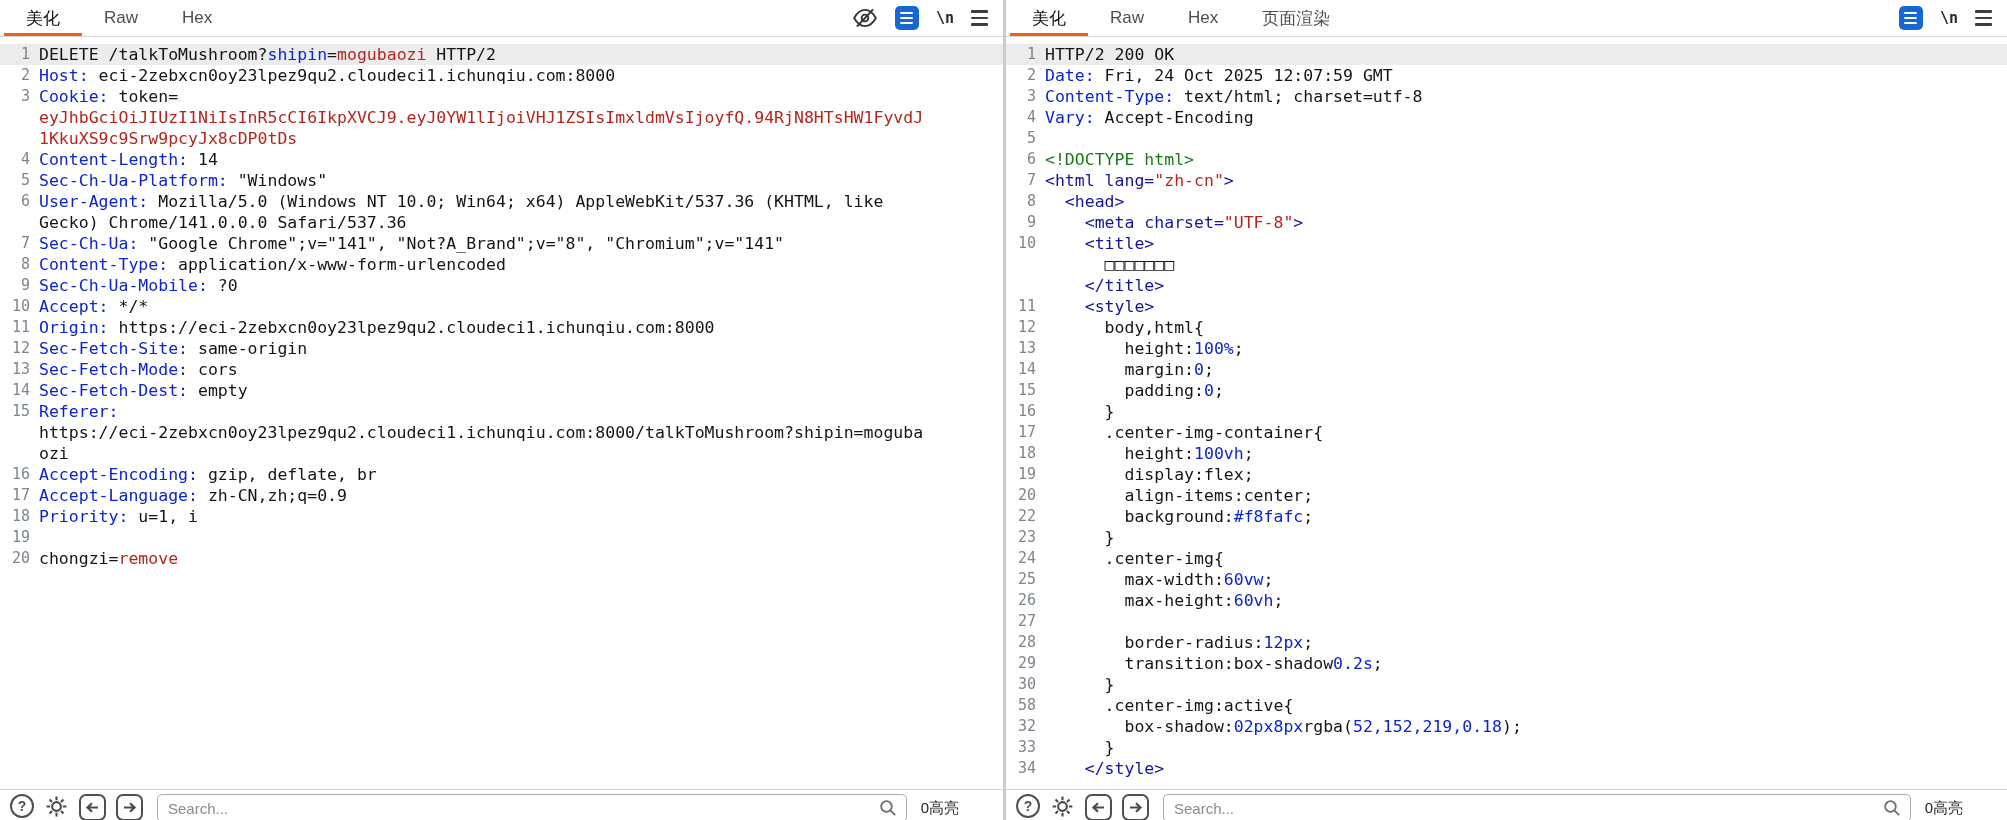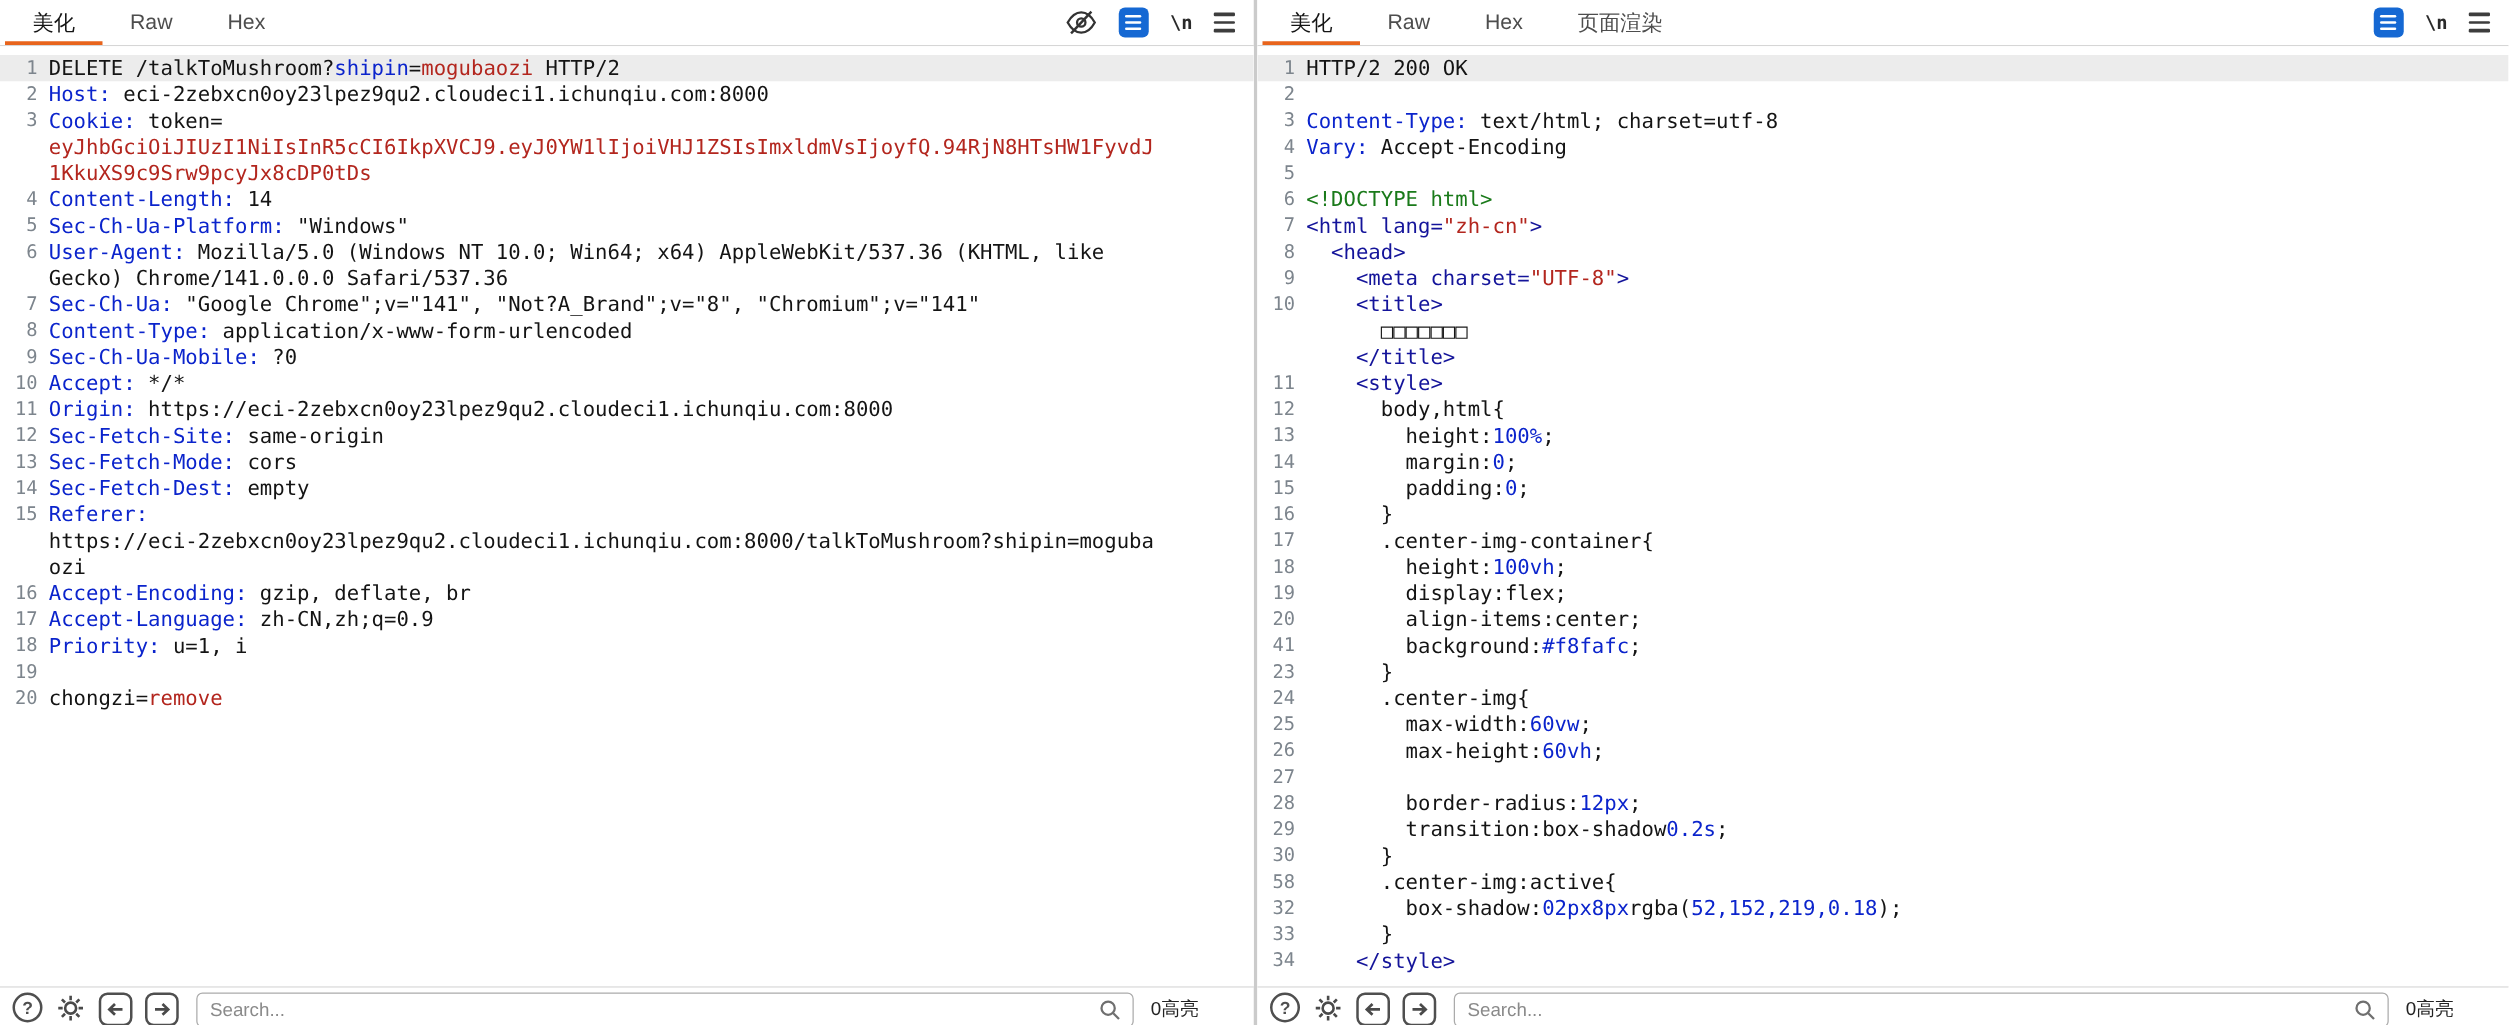--- a/index.html
+++ b/index.html
@@ -264,20 +264,21 @@
     </header>
 
     <div class="editor">
       <div class="code">
           <div class="row hl">
             <span class="ln">1</span>
             <span class="lt"><span class="c-k">HTTP/2 200 OK</span></span>
           </div>
           <div class="row">
             <span class="ln">2</span>
+            <span class="lt"><span class="c-b">Date:</span><span class="c-k"> Fri, 24 Oct 2025 12:07:59 GMT</span></span>
           </div>
           <div class="row">
             <span class="ln">3</span>
             <span class="lt"><span class="c-b">Content-Type:</span><span class="c-k"> text/html; charset=utf-8</span></span>
           </div>
           <div class="row">
             <span class="ln">4</span>
             <span class="lt"><span class="c-b">Vary:</span><span class="c-k"> Accept-Encoding</span></span>
           </div>
           <div class="row">
@@ -346,21 +347,21 @@
           </div>
           <div class="row">
             <span class="ln">19</span>
             <span class="lt"><span class="c-k">        display:flex;</span></span>
           </div>
           <div class="row">
             <span class="ln">20</span>
             <span class="lt"><span class="c-k">        align-items:center;</span></span>
           </div>
           <div class="row">
-            <span class="ln">41</span>
+            <span class="ln">22</span>
             <span class="lt"><span class="c-k">        background:</span><span class="c-b">#f8fafc</span><span class="c-k">;</span></span>
           </div>
           <div class="row">
             <span class="ln">23</span>
             <span class="lt"><span class="c-k">      }</span></span>
           </div>
           <div class="row">
             <span class="ln">24</span>
             <span class="lt"><span class="c-k">      .center-img{</span></span>
           </div>

